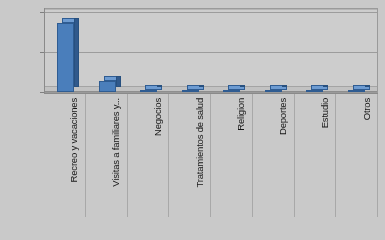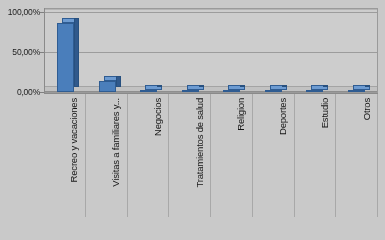--- a/index.html
+++ b/index.html
@@ -118,25 +118,20 @@
   .cat-label-inner{
     display:block;
     transform:translateY(3.5px);
   }
 </style>
 </head>
 <body>
 
 <div id="chart-root">
 
-  <div class="y-labels">
-    <div class="ytick" style="top:8px;width:40px;">100,00%</div>
-    <div class="ytick" style="top:48px;width:40px;">50,00%</div>
-    <div class="ytick" style="top:88px;width:40px;">0,00%</div>
-  </div>
 
   <div class="ytick-mark" style="top:12px;"></div>
   <div class="ytick-mark" style="top:52px;"></div>
   <div class="ytick-mark" style="top:92px;"></div>
 
   <div class="plot-area">
     <div class="wall-top"></div>
     <div class="gridline" style="top:3px;"></div>
     <div class="gridline" style="top:43px;"></div>
     <div class="floor-depth"></div>

